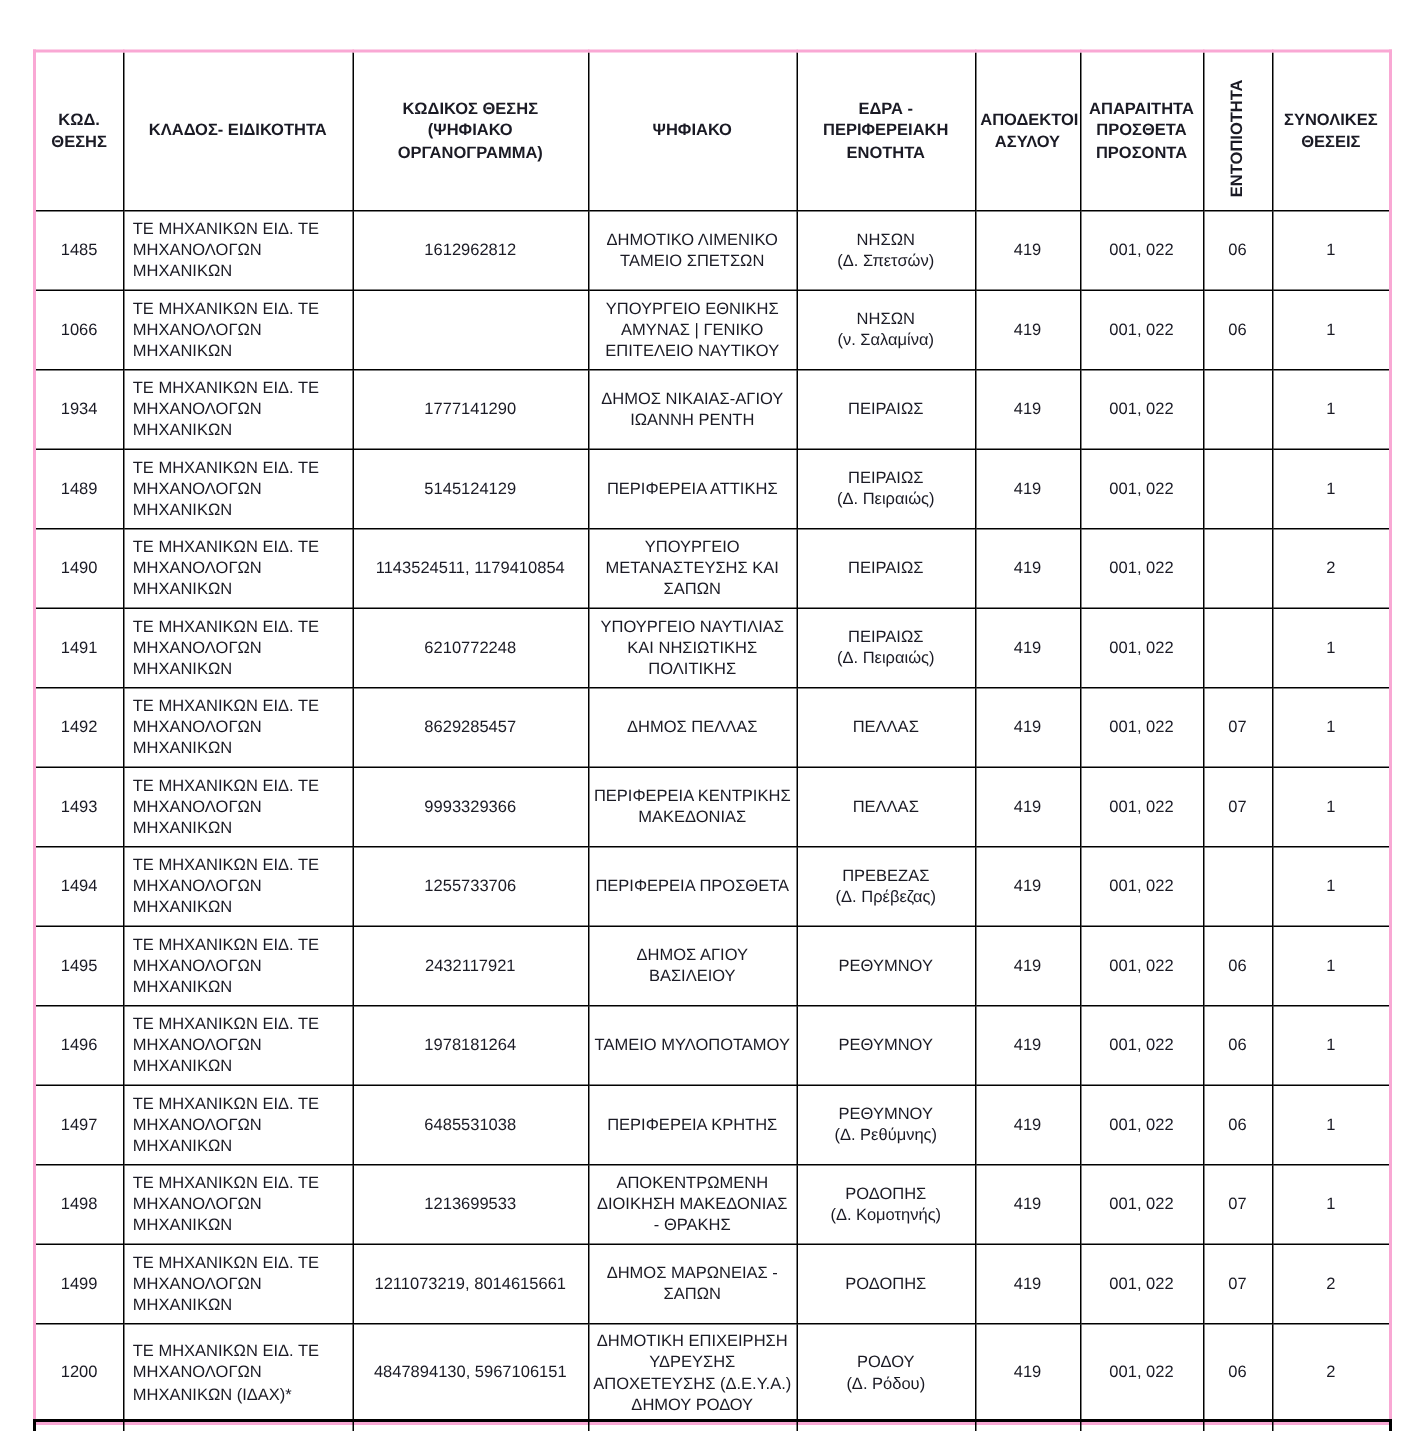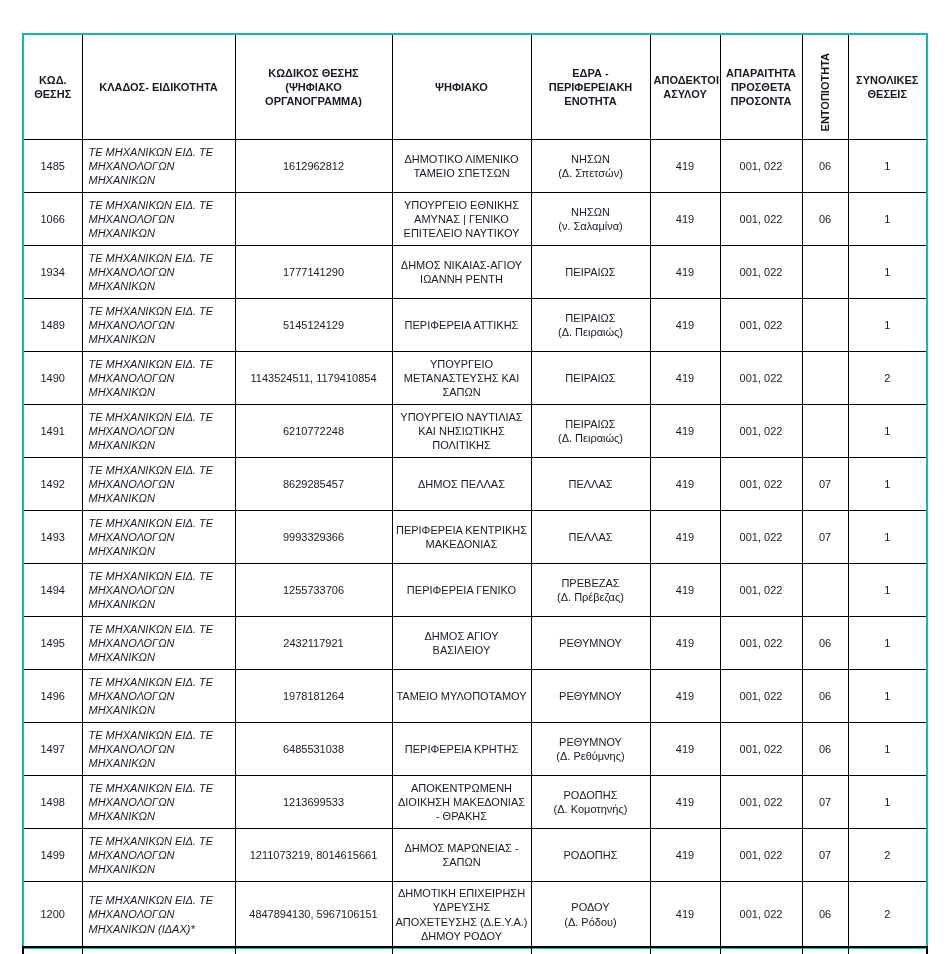--- a/index.html
+++ b/index.html
@@ -15,21 +15,21 @@
     background: #ffffff;
     overflow: hidden;
   }
   table.positions {
     position: absolute;
     left: 22px;
     top: 33px;
     width: 904px;
     border-collapse: collapse;
     table-layout: fixed;
-    border: 2px solid #14b8a6;
+    border: 2px solid #f9a8d4;
   }
   col.c1 { width: 59px; }
   col.c2 { width: 153px; }
   col.c3 { width: 157px; }
   col.c4 { width: 139px; }
   col.c5 { width: 119px; }
   col.c6 { width: 70px; }
   col.c7 { width: 82px; }
   col.c8 { width: 46px; }
   col.c9 { width: 79px; }
@@ -53,21 +53,20 @@
     writing-mode: vertical-rl;
     transform: rotate(180deg);
     display: inline-block;
     white-space: nowrap;
   }
   tbody tr { height: 53px; }
   td.specialty {
     text-align: left;
     white-space: pre-line;
     padding-left: 6px;
-    font-style: italic;
   }
   
   table.next-fragment {
     position: absolute;
     left: 22px;
     top: 946px;
     width: 904px;
     border-collapse: collapse;
     table-layout: fixed;
     border: 2px solid #000000;
@@ -246,21 +245,21 @@
       <td>001, 022</td>
       <td>07</td>
       <td>1</td>
     </tr>
         <tr>
       <td>1494</td>
       <td class="specialty">ΤΕ ΜΗΧΑΝΙΚΩΝ ΕΙΔ. ΤΕ
 ΜΗΧΑΝΟΛΟΓΩΝ
 ΜΗΧΑΝΙΚΩΝ</td>
       <td>1255733706</td>
-      <td>ΠΕΡΙΦΕΡΕΙΑ ΓΕΝΙΚΟ</td>
+      <td>ΠΕΡΙΦΕΡΕΙΑ ΠΡΟΣΘΕΤΑ</td>
       <td>
         <div>ΠΡΕΒΕΖΑΣ</div>
         <div>(Δ. Πρέβεζας)</div>
       </td>
       <td>419</td>
       <td>001, 022</td>
       <td></td>
       <td>1</td>
     </tr>
         <tr>

